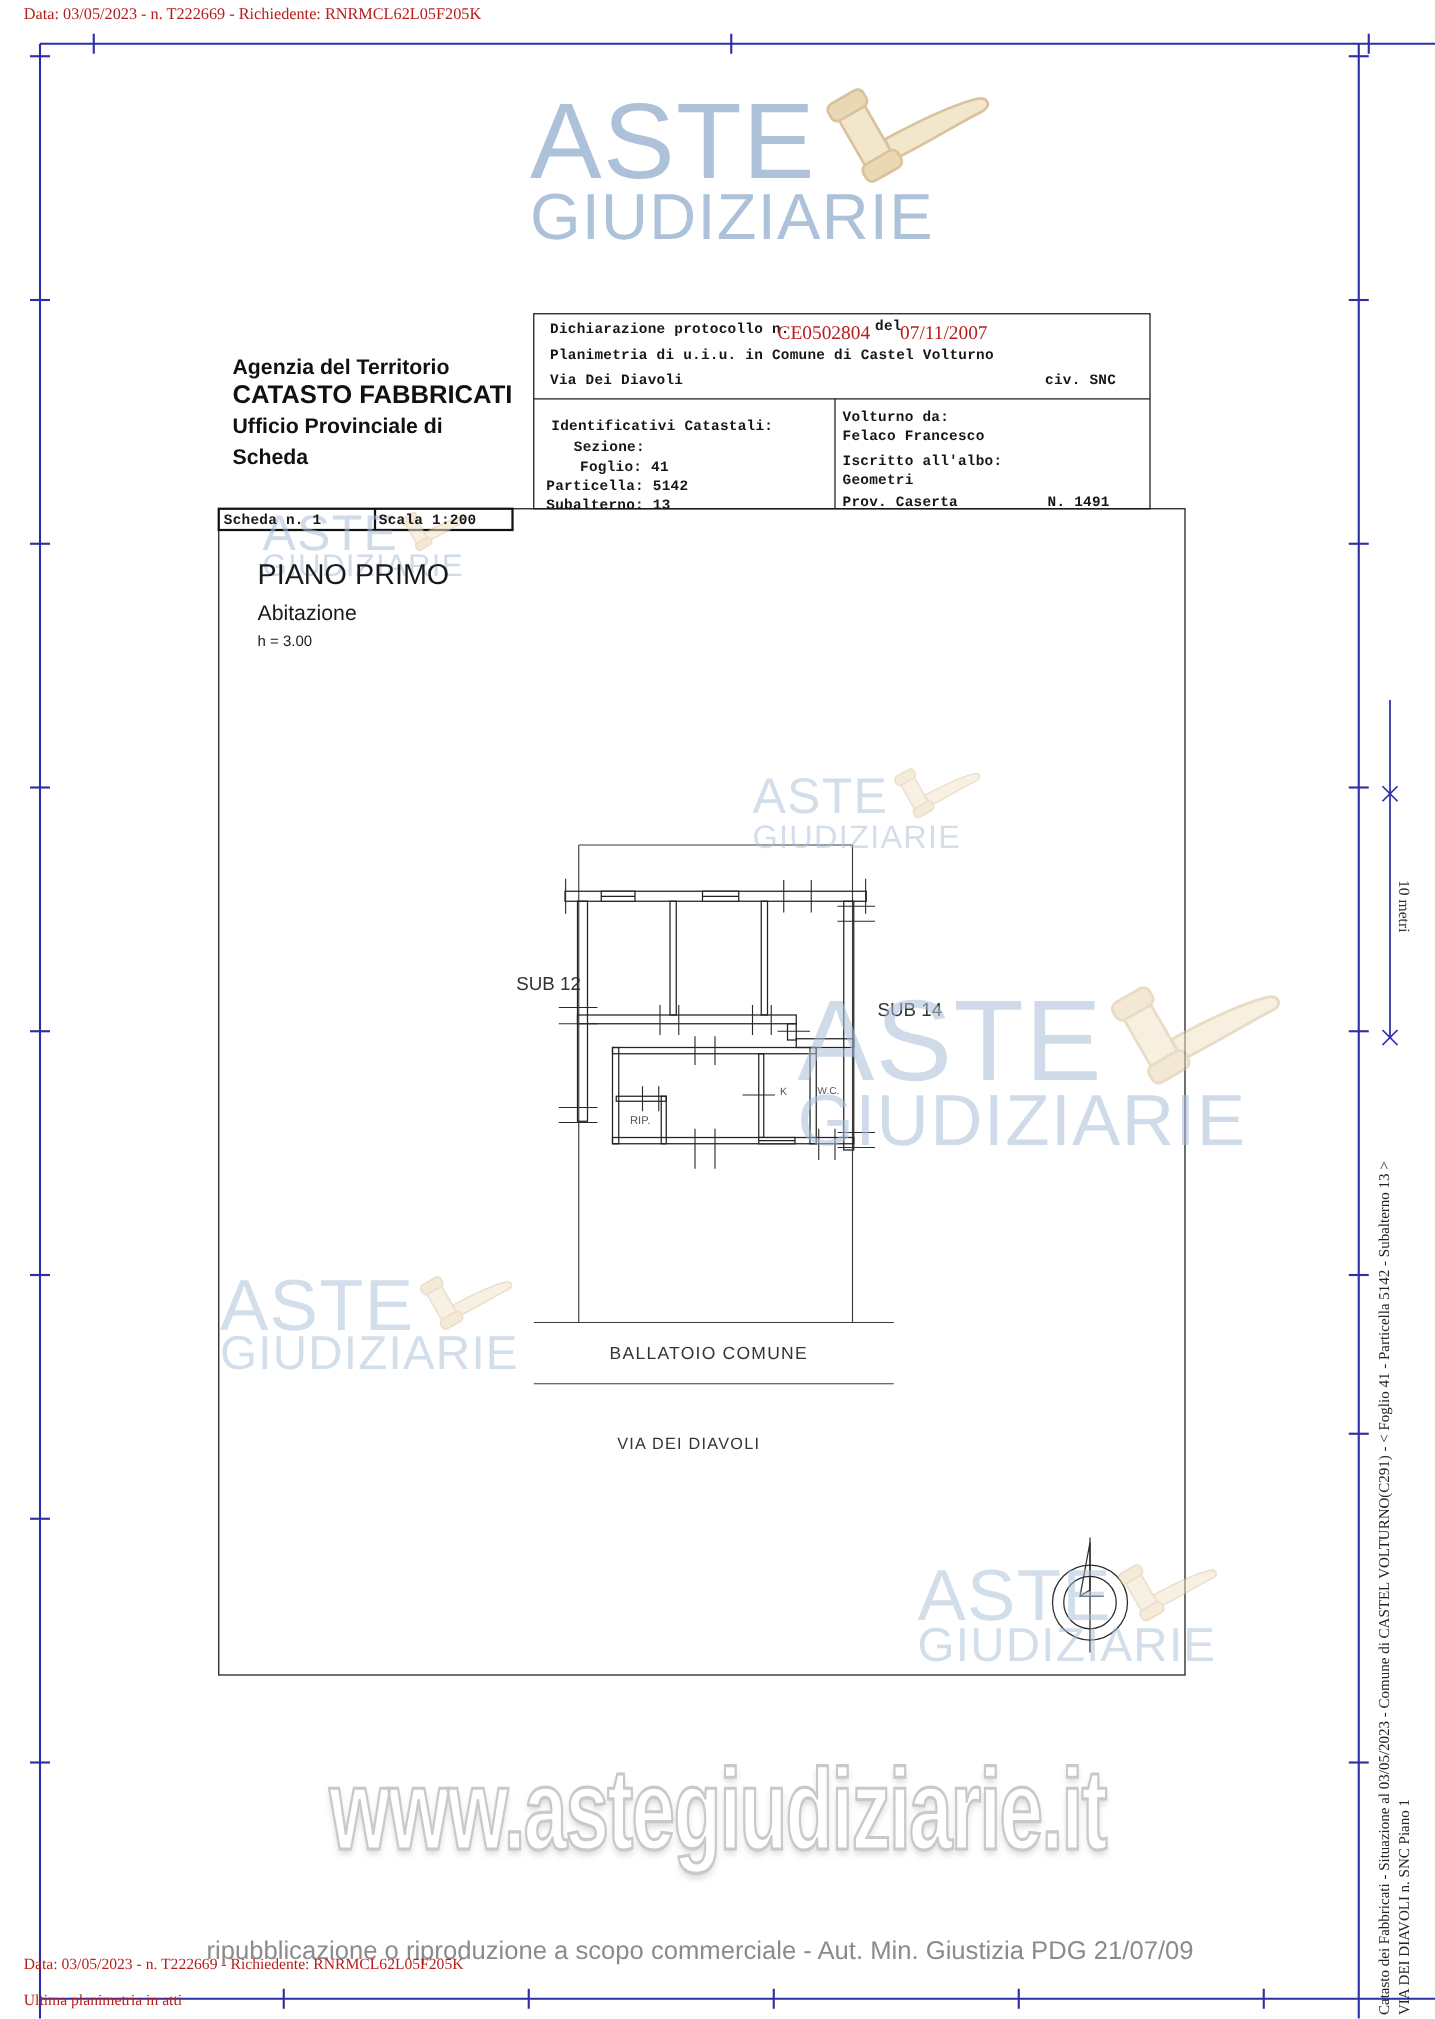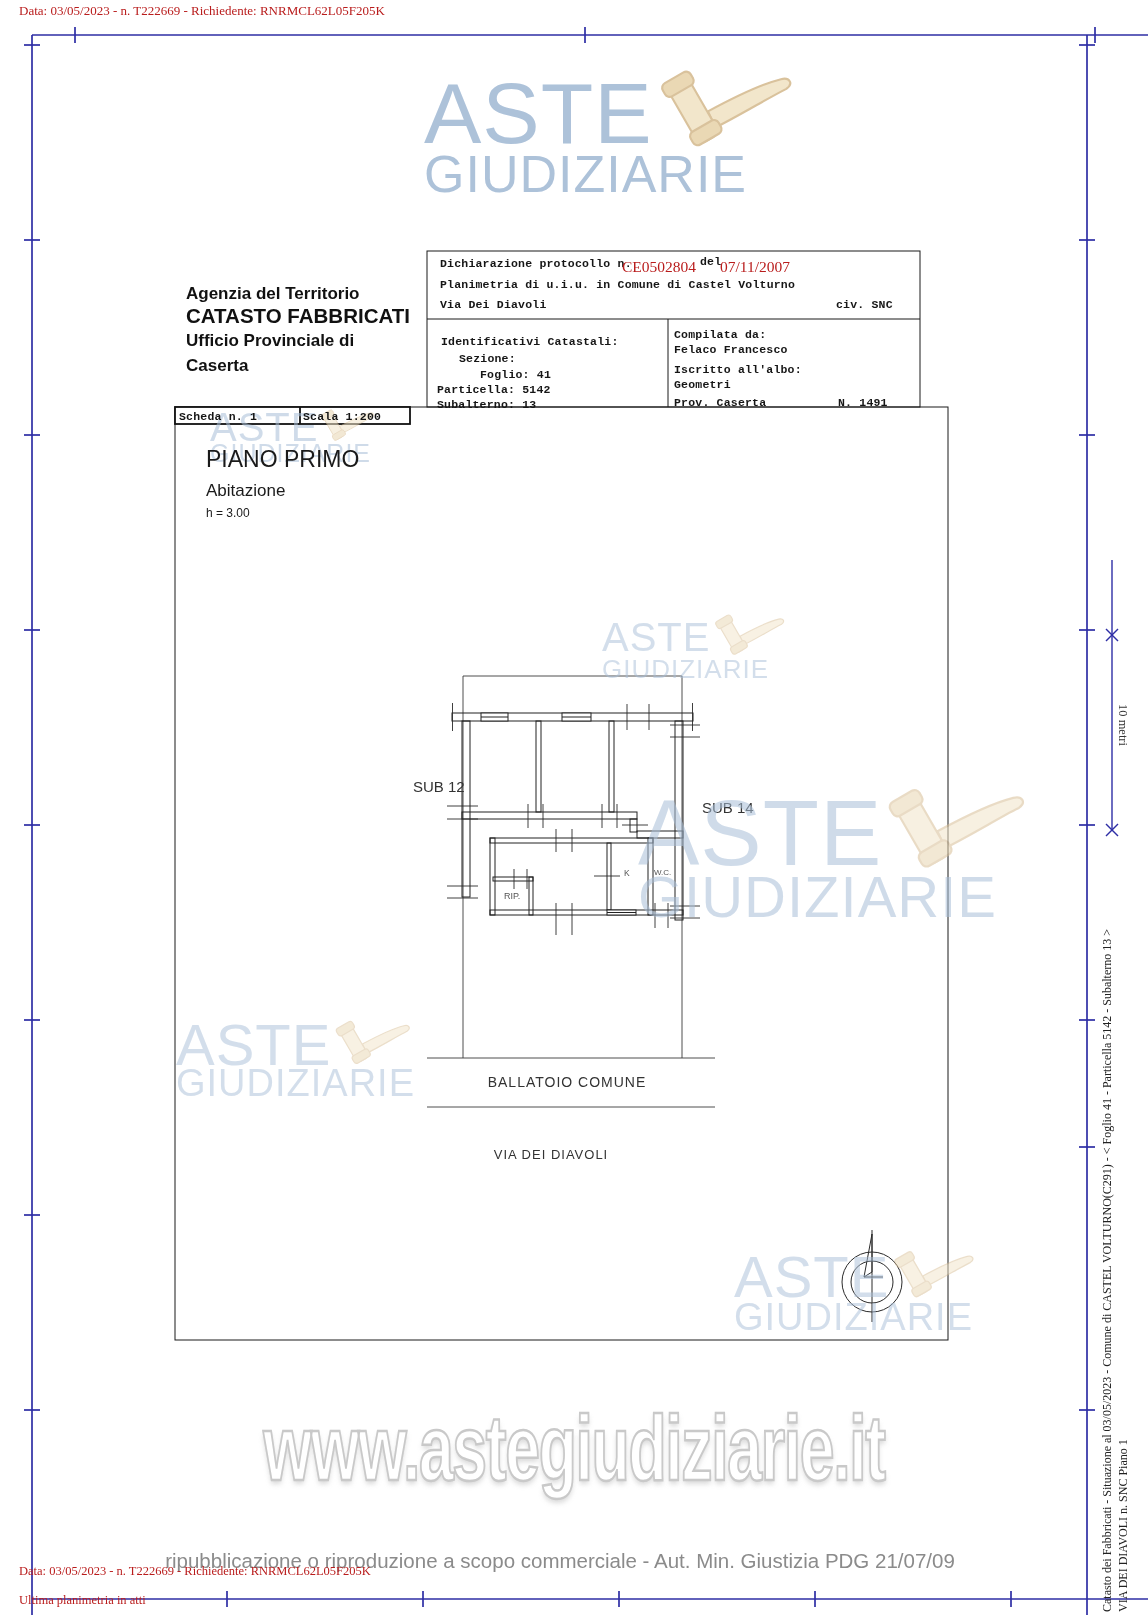--- a/index.html
+++ b/index.html
@@ -300,35 +300,35 @@
   <div class="txt serif" style="left:622px;top:258px;font-size:15.5px;">CE0502804</div>
   <div class="txt mono" style="left:700px;top:255px;">del</div>
   <div class="txt serif" style="left:720px;top:258px;font-size:15.5px;">07/11/2007</div>
 
   <div class="txt mono" style="left:440px;top:278px;">Planimetria di u.i.u. in Comune di Castel Volturno</div>
   <div class="txt mono" style="left:440px;top:298px;">Via Dei Diavoli</div>
   <div class="txt mono" style="left:836px;top:298px;">civ. SNC</div>
 
   <div class="txt mono" style="left:441px;top:335px;">Identificativi Catastali:</div>
   <div class="txt mono" style="left:459px;top:352px;">Sezione:</div>
-  <div class="txt mono" style="left:464px;top:368px;margin-left:16px;">Foglio: 41</div>
+  <div class="txt mono" style="left:464px;top:368px;">Foglio: 41</div>
   <div class="txt mono" style="left:437px;top:383px;">Particella: 5142</div>
   <div class="txt mono" style="left:437px;top:398px;">Subalterno: 13</div>
 
-  <div class="txt mono" style="left:674px;top:328px;">Compilata da:</div>
+  <div class="txt mono" style="left:674px;top:328px;">Volturno da:</div>
   <div class="txt mono" style="left:674px;top:343px;">Felaco Francesco</div>
   <div class="txt mono" style="left:674px;top:363px;">Iscritto all'albo:</div>
   <div class="txt mono" style="left:674px;top:378px;">Geometri</div>
   <div class="txt mono" style="left:674px;top:396px;">Prov. Caserta</div>
   <div class="txt mono" style="left:838px;top:396px;">N. 1491</div>
 
   <div class="txt agency" style="top:284px;font-size:17px;">Agenzia del Territorio</div>
   <div class="txt agency" style="top:304px;font-size:20.5px;">CATASTO FABBRICATI</div>
   <div class="txt agency" style="top:331px;font-size:17px;">Ufficio Provinciale di</div>
-  <div class="txt agency" style="top:356px;font-size:17px;">Caserta</div>
+  <div class="txt agency" style="top:356px;font-size:17px;">Scheda</div>
 
   <div class="txt mono" style="left:179px;top:410px;">Scheda n. 1</div>
   <div class="txt mono" style="left:303px;top:410px;">Scala 1:200</div>
 
   <div class="txt plan-sans" style="left:206px;top:446px;font-size:23px;">PIANO PRIMO</div>
   <div class="txt plan-sans" style="left:206px;top:481px;font-size:17px;">Abitazione</div>
   <div class="txt plan-sans" style="left:206px;top:506px;font-size:12px;">h = 3.00</div>
 
   <div class="txt footer-gray" style="top:1549px;">ripubblicazione o riproduzione a scopo commerciale - Aut. Min. Giustizia PDG 21/07/09</div>
 

